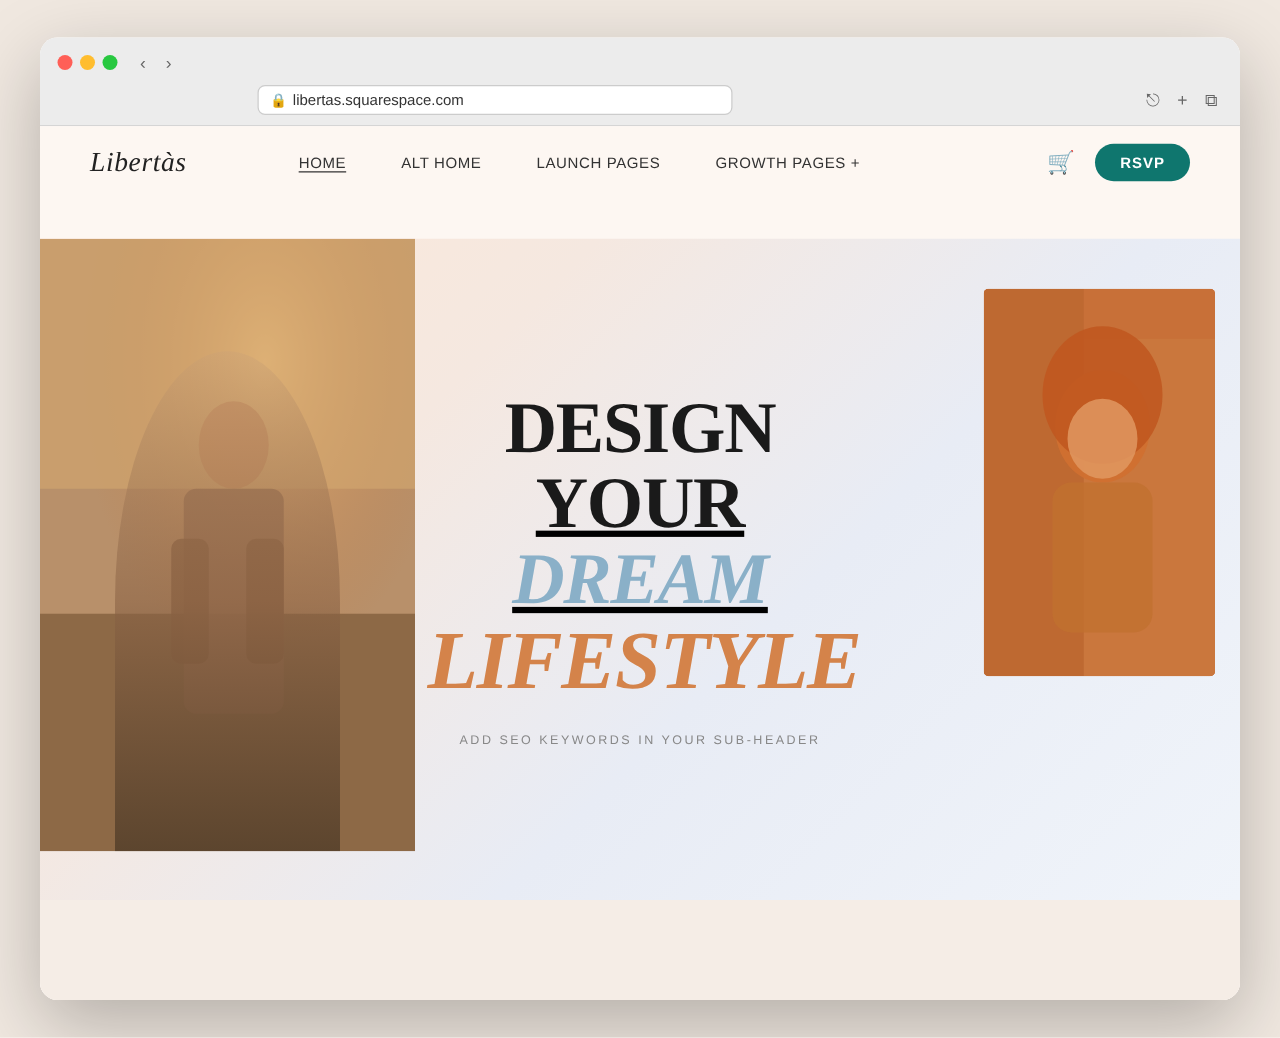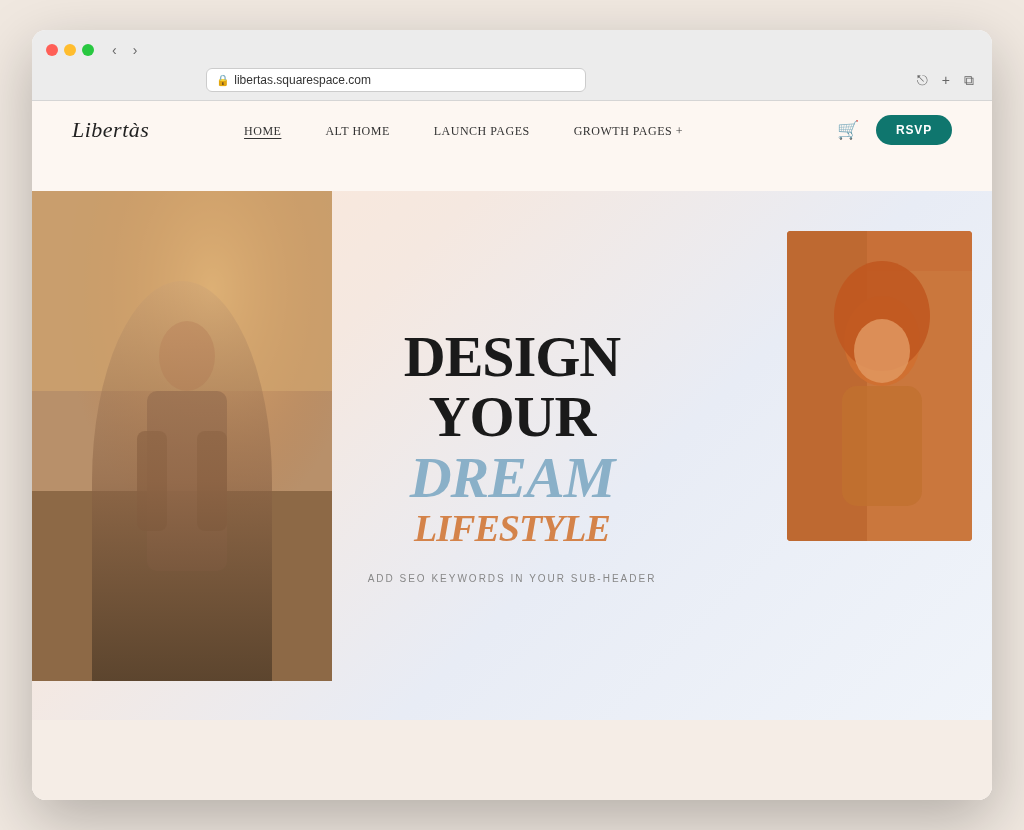--- a/index.html
+++ b/index.html
@@ -123,21 +123,20 @@
       color: #222;
       letter-spacing: 0.5px;
     }
 
     .nav-links {
       display: flex;
       gap: 44px;
       align-items: center;
       list-style: none;
       margin-left: -60px;
-      font-family: Liberation Serif, serif;
     }
 
     .nav-links li a {
       text-decoration: none;
       color: #333;
       font-size: 12px;
       letter-spacing: 0.5px;
       font-weight: 500;
       text-transform: uppercase;
     }
@@ -254,34 +253,35 @@
       text-transform: uppercase;
     }
 
     .hero-title .line2 {
       display: block;
       font-size: 58px;
       font-weight: 900;
       font-family: Georgia, serif;
       letter-spacing: -1px;
       text-transform: uppercase;
+      text-decoration: underline;
     }
 
     .hero-title .line2 .word-your {
       color: #1a1a1a;
     }
 
     .hero-title .line2 .word-dream {
       color: #8ab0c8;
       font-style: italic;
     }
 
     .hero-title .line3 {
       display: block;
-      font-size: 38px;
+      font-size: 66px;
       font-weight: 900;
       font-family: Georgia, serif;
       color: #d4834a;
       letter-spacing: -1px;
       text-transform: uppercase;
       font-style: italic;
     }
 
     .hero-subtitle {
       font-size: 10px;

